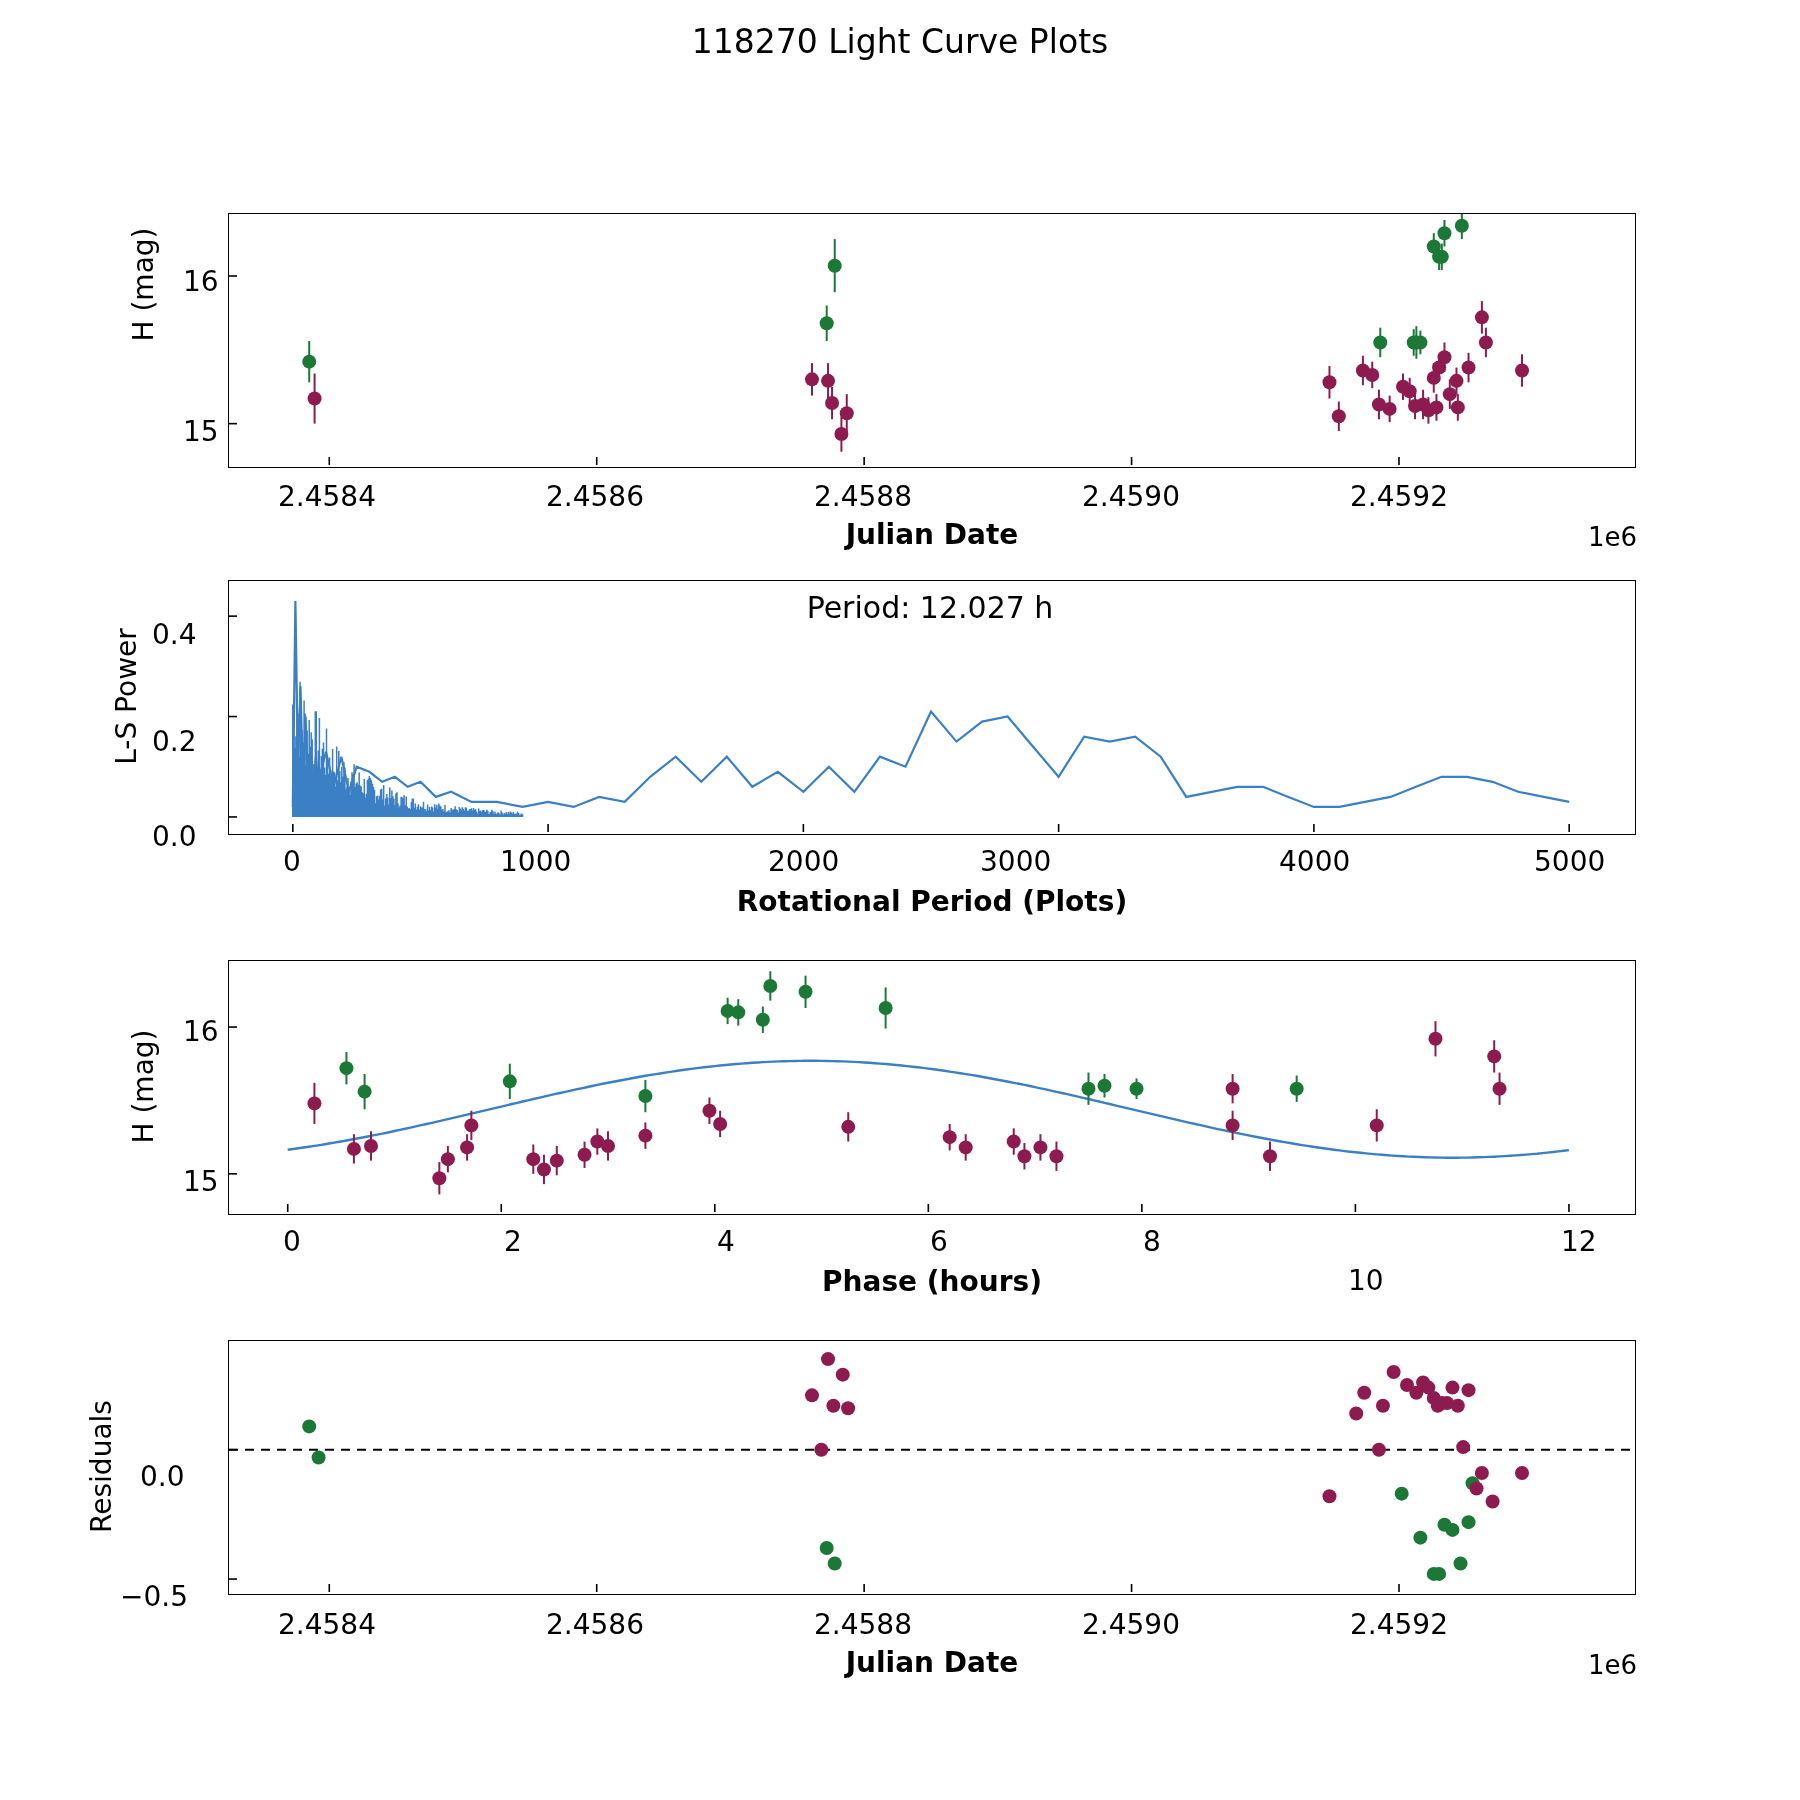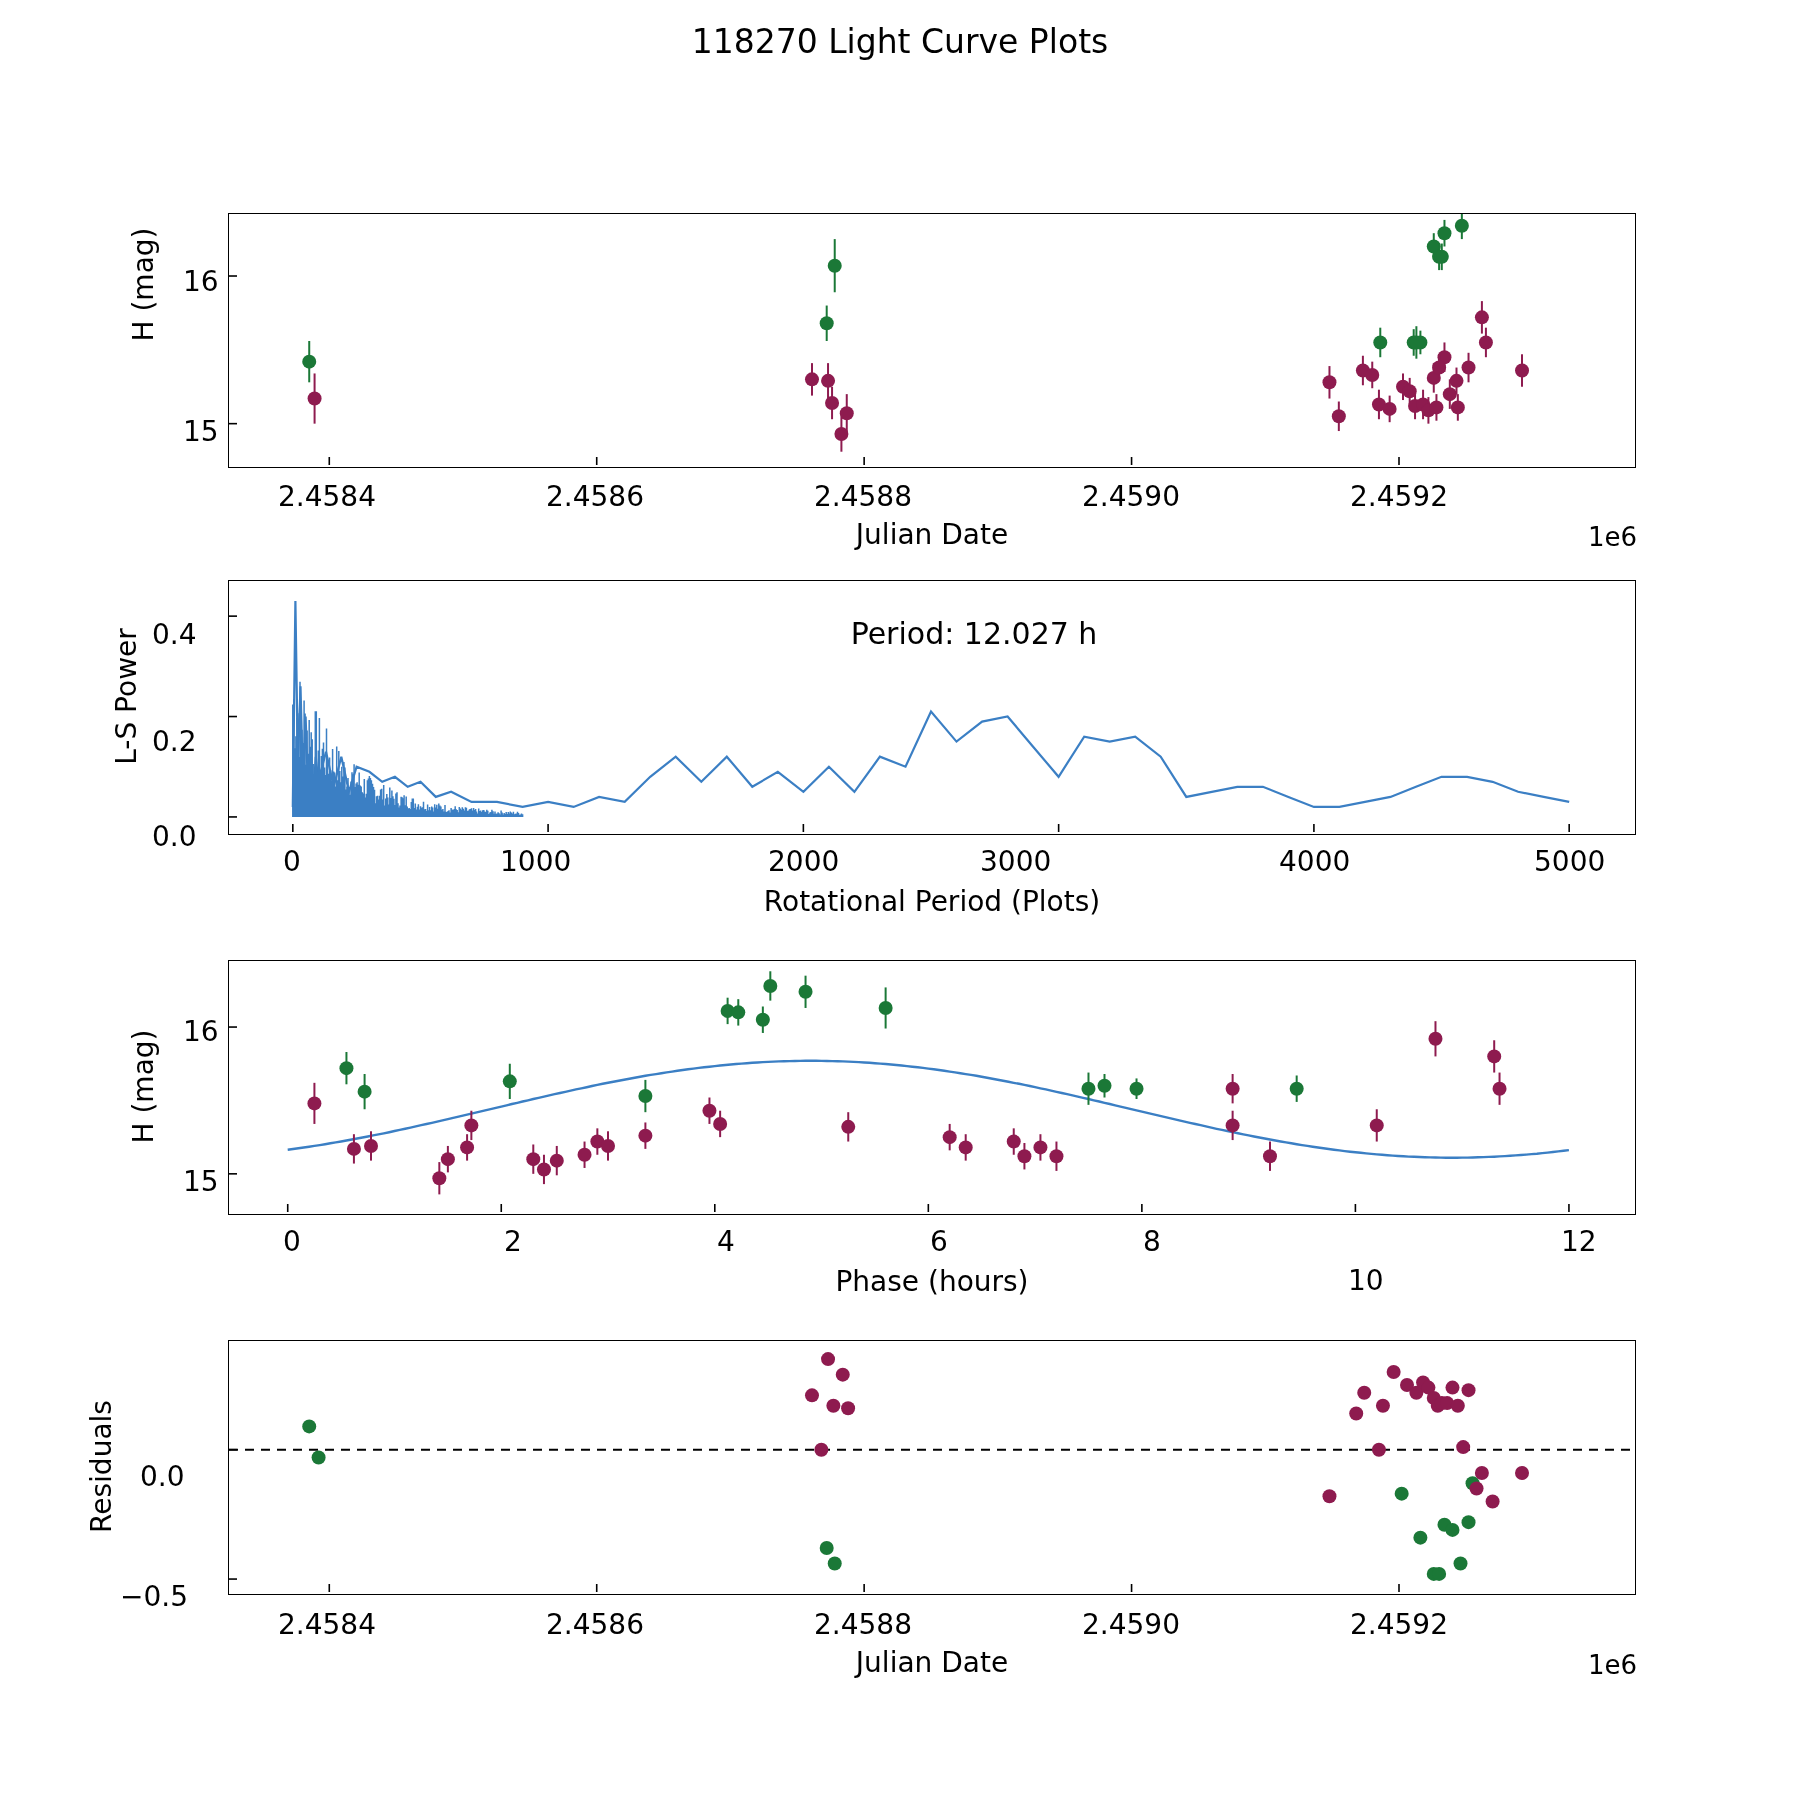--- a/index.html
+++ b/index.html
@@ -11,21 +11,21 @@
     overflow:hidden;
   }
   .page{position:relative;width:1696px;height:1800px;}
   .figure-title{
     position:absolute;top:22px;left:0;width:1800px;
     text-align:center;font-size:33px;color:#000;
   }
   .panel{position:absolute;}
   .axes{position:absolute;border:1.6px solid #000;background:#fff;box-sizing:border-box;}
   svg{display:block;}
-  .axis-label{position:absolute;font-size:28px;text-align:center;}
+  .axis-label{position:absolute;font-size:28px;text-align:center;font-weight:bold;}
   .ylabel{
     position:absolute;font-size:28px;
     transform-origin:center center;
     white-space:nowrap;
   }
   .tick-label{position:absolute;font-size:28px;white-space:nowrap;}
   .offset-label{position:absolute;font-size:26px;}
   .annot{position:absolute;font-size:30px;white-space:nowrap;}
 </style>
 </head>
@@ -159,21 +159,21 @@
             <line x1="1340.1818181818182" y1="251" x2="1340.1818181818182" y2="243" stroke="#000" stroke-width="1.6"></line>
             <line x1="0" y1="235.94" x2="8" y2="235.94" stroke="#000" stroke-width="1.6"></line>
             <line x1="0" y1="135.54" x2="8" y2="135.54" stroke="#000" stroke-width="1.6"></line>
             <line x1="0" y1="35.139999999999986" x2="8" y2="35.139999999999986" stroke="#000" stroke-width="1.6"></line>
             <path d="M63.8 225.9 L66.4 20.1 L68.9 185.7 L71.5 105.4 L74.0 205.8 L76.6 135.5 L79.1 210.8 L81.7 165.7 L84.2 215.9 L86.8 175.7 L89.3 200.8 L97.0 170.7 L104.7 205.8 L112.3 175.7 L120.0 210.8 L127.6 185.7 L140.4 190.8 L153.2 200.8 L165.9 195.8 L178.7 205.8 L191.5 200.8 L206.8 215.9 L222.1 210.8 L242.5 220.9 L268.0 220.9 L293.6 225.9 L319.1 220.9 L344.6 225.9 L370.1 215.9 L395.7 220.9 L421.2 195.8 L446.7 175.7 L472.3 200.8 L497.8 175.7 L523.3 205.8 L548.8 190.8 L574.4 210.8 L599.9 185.7 L625.4 210.8 L650.9 175.7 L676.5 185.7 L702.0 130.5 L727.5 160.6 L753.1 140.6 L778.6 135.5 L804.1 165.7 L829.6 195.8 L855.2 155.6 L880.7 160.6 L906.2 155.6 L931.7 175.7 L957.3 215.9 L982.8 210.8 L1008.3 205.8 L1033.9 205.8 L1059.4 215.9 L1084.9 225.9 L1110.4 225.9 L1136.0 220.9 L1161.5 215.9 L1187.0 205.8 L1212.5 195.8 L1238.1 195.8 L1263.6 200.8 L1289.1 210.8 L1314.7 215.9 L1340.2 220.9 " fill="none" stroke="#3b7fc4" stroke-width="2.2"></path>
             <path d="M63.8 235.9L63.8 123.5 M64.8 235.9L64.8 118.1 M65.9 235.9L65.9 167.2 M66.9 235.9L66.9 155.3 M67.9 235.9L67.9 136.7 M68.9 235.9L68.9 132.3 M69.9 235.9L69.9 175.9 M71.0 235.9L71.0 100.8 M72.0 235.9L72.0 130.4 M73.0 235.9L73.0 148.8 M74.0 235.9L74.0 161.9 M75.1 235.9L75.1 119.5 M76.1 235.9L76.1 132.4 M77.1 235.9L77.1 183.7 M78.1 235.9L78.1 149.6 M79.1 235.9L79.1 172.7 M80.2 235.9L80.2 138.9 M81.2 235.9L81.2 181.2 M82.2 235.9L82.2 151.2 M83.2 235.9L83.2 158.3 M84.2 235.9L84.2 182.9 M85.3 235.9L85.3 193.1 M86.3 235.9L86.3 130.3 M87.3 235.9L87.3 130.2 M88.3 235.9L88.3 190.6 M89.3 235.9L89.3 169.6 M90.4 235.9L90.4 137.0 M91.4 235.9L91.4 188.7 M92.4 235.9L92.4 174.9 M93.4 235.9L93.4 167.8 M94.5 235.9L94.5 161.6 M95.5 235.9L95.5 186.6 M96.5 235.9L96.5 194.0 M97.5 235.9L97.5 147.5 M98.5 235.9L98.5 179.9 M99.6 235.9L99.6 192.8 M100.6 235.9L100.6 176.4 M101.6 235.9L101.6 189.2 M102.6 235.9L102.6 199.4 M103.6 235.9L103.6 167.9 M104.7 235.9L104.7 190.6 M105.7 235.9L105.7 191.5 M106.7 235.9L106.7 205.6 M107.7 235.9L107.7 165.4 M108.7 235.9L108.7 199.2 M109.8 235.9L109.8 169.9 M110.8 235.9L110.8 190.0 M111.8 235.9L111.8 201.3 M112.8 235.9L112.8 185.8 M113.9 235.9L113.9 195.4 M114.9 235.9L114.9 181.0 M115.9 235.9L115.9 186.4 M116.9 235.9L116.9 208.4 M117.9 235.9L117.9 205.4 M119.0 235.9L119.0 197.0 M120.0 235.9L120.0 211.6 M121.0 235.9L121.0 213.7 M122.0 235.9L122.0 200.5 M123.0 235.9L123.0 191.3 M124.1 235.9L124.1 193.3 M125.1 235.9L125.1 183.2 M126.1 235.9L126.1 206.0 M127.1 235.9L127.1 202.6 M128.1 235.9L128.1 201.3 M129.2 235.9L129.2 203.8 M130.2 235.9L130.2 191.4 M131.2 235.9L131.2 204.5 M132.2 235.9L132.2 205.4 M133.3 235.9L133.3 211.3 M134.3 235.9L134.3 212.6 M135.3 235.9L135.3 198.0 M136.3 235.9L136.3 216.5 M137.3 235.9L137.3 212.8 M138.4 235.9L138.4 199.3 M139.4 235.9L139.4 197.4 M140.4 235.9L140.4 195.1 M141.4 235.9L141.4 196.9 M142.4 235.9L142.4 199.3 M143.5 235.9L143.5 202.8 M144.5 235.9L144.5 206.1 M145.5 235.9L145.5 208.8 M146.5 235.9L146.5 222.2 M147.5 235.9L147.5 215.2 M148.6 235.9L148.6 214.8 M149.6 235.9L149.6 218.4 M150.6 235.9L150.6 214.7 M151.6 235.9L151.6 208.5 M152.7 235.9L152.7 207.8 M153.7 235.9L153.7 218.5 M154.7 235.9L154.7 204.0 M155.7 235.9L155.7 224.5 M156.7 235.9L156.7 217.4 M157.8 235.9L157.8 213.1 M158.8 235.9L158.8 216.4 M159.8 235.9L159.8 223.6 M160.8 235.9L160.8 206.4 M161.8 235.9L161.8 217.0 M162.9 235.9L162.9 209.6 M163.9 235.9L163.9 215.2 M164.9 235.9L164.9 217.7 M165.9 235.9L165.9 224.1 M166.9 235.9L166.9 212.6 M168.0 235.9L168.0 211.2 M169.0 235.9L169.0 222.3 M170.0 235.9L170.0 226.6 M171.0 235.9L171.0 224.6 M172.1 235.9L172.1 215.8 M173.1 235.9L173.1 216.3 M174.1 235.9L174.1 217.2 M175.1 235.9L175.1 214.3 M176.1 235.9L176.1 224.3 M177.2 235.9L177.2 215.5 M178.2 235.9L178.2 225.6 M179.2 235.9L179.2 227.6 M180.2 235.9L180.2 227.1 M181.2 235.9L181.2 228.1 M182.3 235.9L182.3 221.1 M183.3 235.9L183.3 217.4 M184.3 235.9L184.3 217.5 M185.3 235.9L185.3 226.9 M186.3 235.9L186.3 222.6 M187.4 235.9L187.4 228.4 M188.4 235.9L188.4 225.7 M189.4 235.9L189.4 223.2 M190.4 235.9L190.4 228.6 M191.5 235.9L191.5 225.2 M192.5 235.9L192.5 226.8 M193.5 235.9L193.5 226.2 M194.5 235.9L194.5 220.7 M195.5 235.9L195.5 228.3 M196.6 235.9L196.6 228.1 M197.6 235.9L197.6 230.0 M198.6 235.9L198.6 223.4 M199.6 235.9L199.6 229.3 M200.6 235.9L200.6 226.0 M201.7 235.9L201.7 229.2 M202.7 235.9L202.7 225.6 M203.7 235.9L203.7 226.4 M204.7 235.9L204.7 230.5 M205.7 235.9L205.7 223.3 M206.8 235.9L206.8 226.4 M207.8 235.9L207.8 223.8 M208.8 235.9L208.8 227.7 M209.8 235.9L209.8 222.4 M210.9 235.9L210.9 224.5 M211.9 235.9L211.9 225.4 M212.9 235.9L212.9 228.8 M213.9 235.9L213.9 228.1 M214.9 235.9L214.9 230.6 M216.0 235.9L216.0 223.9 M217.0 235.9L217.0 230.7 M218.0 235.9L218.0 230.9 M219.0 235.9L219.0 230.0 M220.0 235.9L220.0 229.2 M221.1 235.9L221.1 231.4 M222.1 235.9L222.1 227.0 M223.1 235.9L223.1 228.4 M224.1 235.9L224.1 229.0 M225.2 235.9L225.2 227.9 M226.2 235.9L226.2 225.3 M227.2 235.9L227.2 228.2 M228.2 235.9L228.2 229.0 M229.2 235.9L229.2 231.3 M230.3 235.9L230.3 225.9 M231.3 235.9L231.3 227.6 M232.3 235.9L232.3 228.8 M233.3 235.9L233.3 226.2 M234.3 235.9L234.3 227.8 M235.4 235.9L235.4 229.4 M236.4 235.9L236.4 226.2 M237.4 235.9L237.4 226.8 M238.4 235.9L238.4 229.9 M239.4 235.9L239.4 229.5 M240.5 235.9L240.5 228.3 M241.5 235.9L241.5 227.9 M242.5 235.9L242.5 227.2 M243.5 235.9L243.5 229.5 M244.6 235.9L244.6 227.0 M245.6 235.9L245.6 229.1 M246.6 235.9L246.6 228.1 M247.6 235.9L247.6 230.4 M248.6 235.9L248.6 232.5 M249.7 235.9L249.7 227.6 M250.7 235.9L250.7 230.0 M251.7 235.9L251.7 229.5 M252.7 235.9L252.7 231.0 M253.7 235.9L253.7 229.2 M254.8 235.9L254.8 229.1 M255.8 235.9L255.8 230.6 M256.8 235.9L256.8 231.0 M257.8 235.9L257.8 228.8 M258.8 235.9L258.8 229.7 M259.9 235.9L259.9 233.1 M260.9 235.9L260.9 231.6 M261.9 235.9L261.9 231.1 M262.9 235.9L262.9 228.7 M264.0 235.9L264.0 230.3 M265.0 235.9L265.0 232.7 M266.0 235.9L266.0 230.4 M267.0 235.9L267.0 232.7 M268.0 235.9L268.0 232.6 M269.1 235.9L269.1 231.2 M270.1 235.9L270.1 232.2 M271.1 235.9L271.1 233.5 M272.1 235.9L272.1 229.5 M273.1 235.9L273.1 231.5 M274.2 235.9L274.2 233.5 M275.2 235.9L275.2 232.1 M276.2 235.9L276.2 233.0 M277.2 235.9L277.2 231.1 M278.2 235.9L278.2 232.9 M279.3 235.9L279.3 230.9 M280.3 235.9L280.3 232.6 M281.3 235.9L281.3 230.4 M282.3 235.9L282.3 231.6 M283.4 235.9L283.4 232.4 M284.4 235.9L284.4 230.8 M285.4 235.9L285.4 233.3 M286.4 235.9L286.4 232.7 M287.4 235.9L287.4 232.5 M288.5 235.9L288.5 230.8 M289.5 235.9L289.5 232.0 M290.5 235.9L290.5 233.7 M291.5 235.9L291.5 233.5 M292.5 235.9L292.5 232.4 M293.6 235.9L293.6 233.3 " fill="none" stroke="#3b7fc4" stroke-width="1.5"></path>
           </g>
       </svg>
     </div>
 
-    <div class="annot" style="left:930px;top:46px;transform:translateX(-50%);margin-left:44px;">Period: 12.027 h</div>
+    <div class="annot" style="left:930px;top:20px;transform:translateX(-50%);">Period: 12.027 h</div>
 
     <div class="tick-label" style="left:152px;top:48px;">0.4</div>
     <div class="tick-label" style="left:152px;top:155px;">0.2</div>
     <div class="tick-label" style="left:152px;top:250px;">0.0</div>
 
     <div class="tick-label" style="left:283px;top:275px;">0</div>
     <div class="tick-label" style="left:500px;top:275px;">1000</div>
     <div class="tick-label" style="left:768px;top:275px;">2000</div>
     <div class="tick-label" style="left:980px;top:275px;">3000</div>
     <div class="tick-label" style="left:1279px;top:275px;">4000</div>

